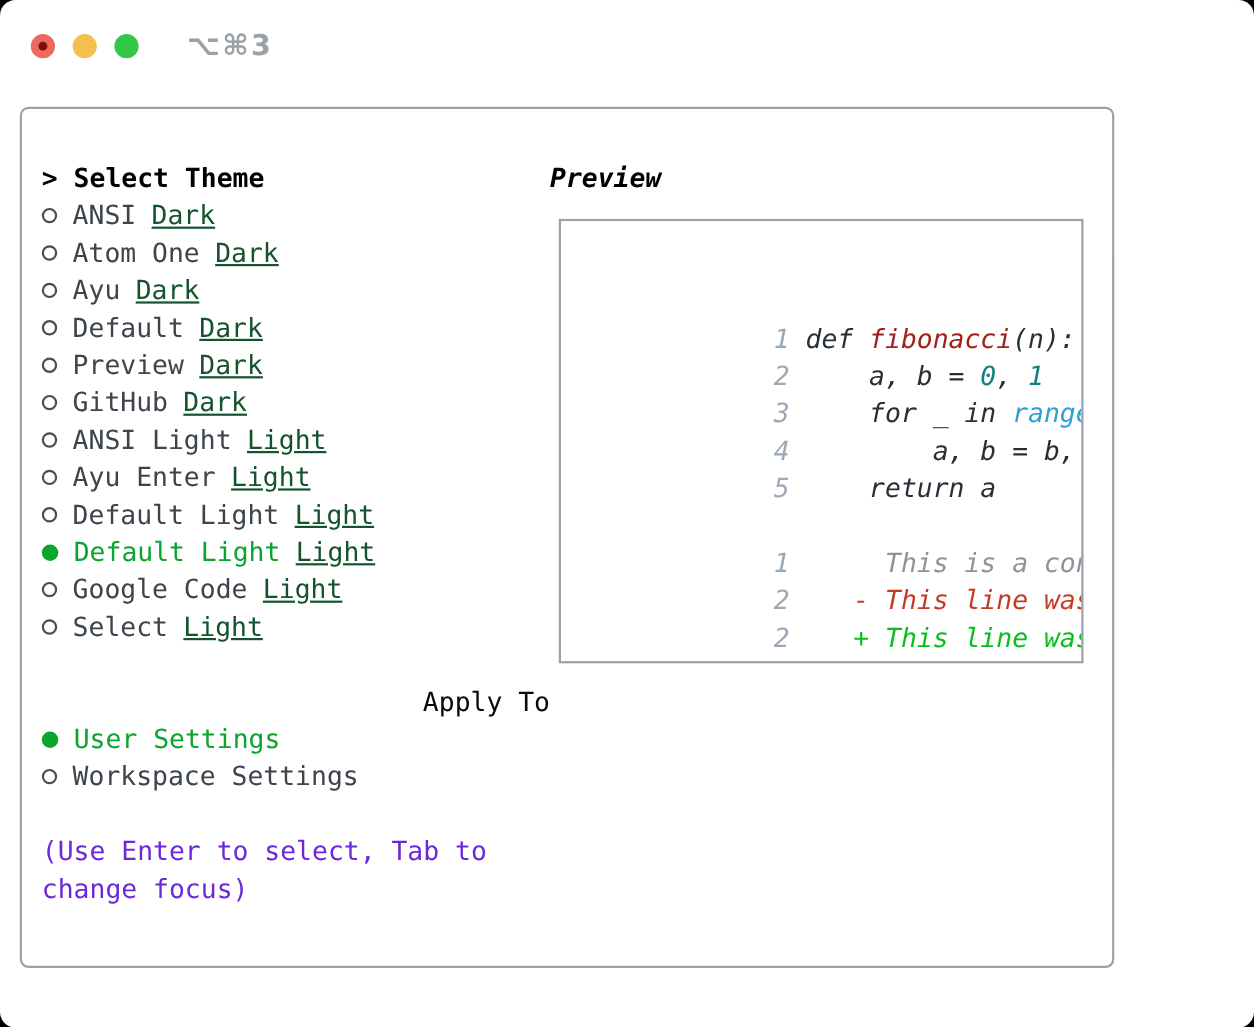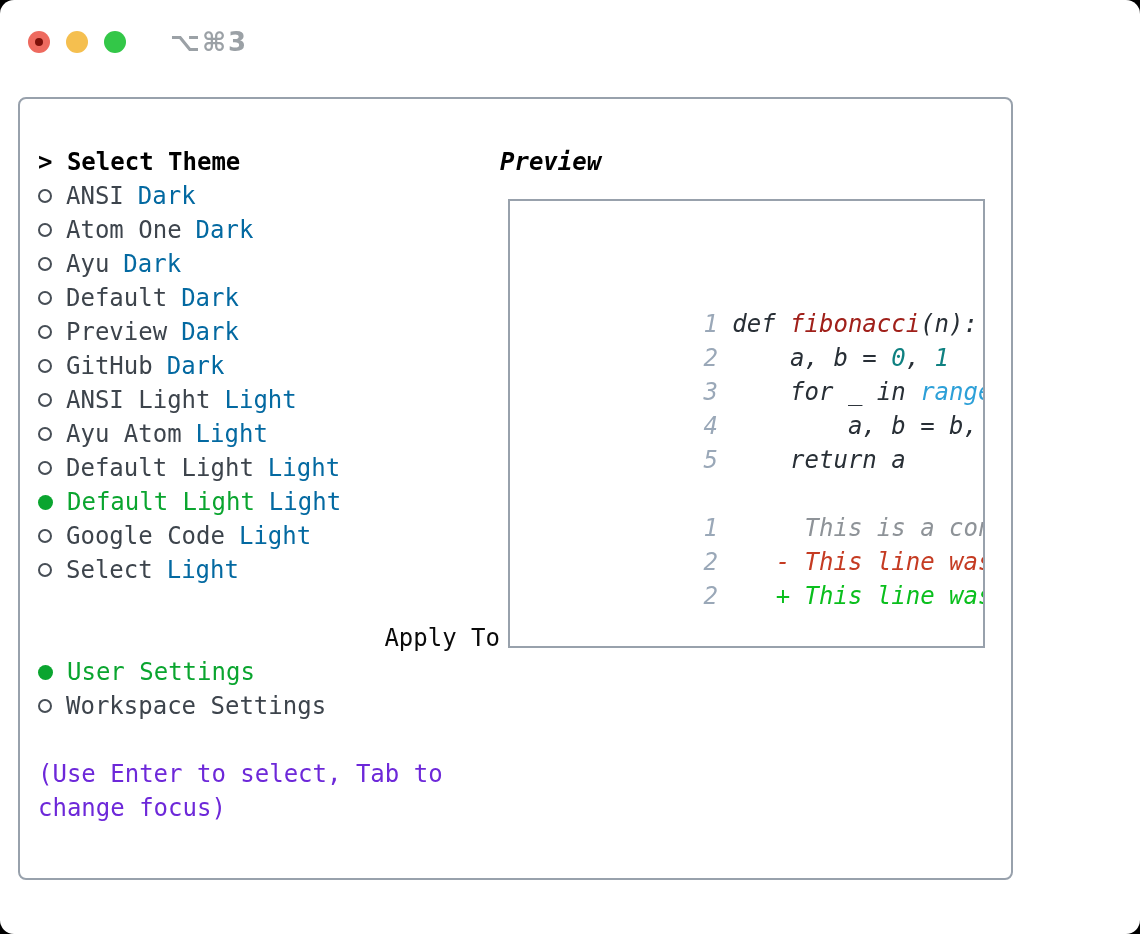--- a/index.html
+++ b/index.html
@@ -20,29 +20,29 @@
   .cols{display:flex;padding:46px 0 0 18px;}
   .leftcol{width:462px;flex:none;}
   .rightcol{flex:1;font-style:italic;}
   .row{height:34px;display:flex;align-items:center;white-space:pre;font-size:24px;line-height:34px;color:#3d444c;}
   .row .radio{width:14px;height:14px;border-radius:50%;border:2px solid #474e56;box-sizing:border-box;
               margin-right:14px;flex:none;}
   .row.selected .radio{border:none;background:#0aa52f;width:15px;height:15px;}
   .row.selected .optname{color:#0aa52f;}
   .hdr{font-weight:bold;color:#000;}
   .prefix{color:#000;font-weight:bold;}
-  .tag{color:#0369a1;margin-left:14px;}
+  .tag{color:#14532d;margin-left:14px;text-decoration:underline;}
   .indent{padding-left:28px;justify-content:flex-end;}
   .applyhdr{color:#0a0a0a;}
   .spacer{height:34px;}
   .hint{margin-top:0;width:432px;font-size:24px;line-height:34px;color:#6d28d9;white-space:normal;}
   
   .pvheader{height:34px;font-size:24px;line-height:34px;font-weight:bold;color:#000;white-space:pre;}
-  .pvbox{margin-top:20px;margin-left:8px;width:477px;height:449px;border:2px solid #98a1ac;
-         box-sizing:border-box;background:#fff;padding:72px 0 0 20px;overflow:hidden;}
+  .pvbox{margin-top:20px;margin-left:8px;width:477px;height:404px;border:2px solid #98a1ac;
+         box-sizing:border-box;background:#fff;padding:56px 0 0 20px;overflow:hidden;}
   .cline{height:34px;font-size:24px;line-height:34px;white-space:pre;}
   .ln{color:#9aa8b8;}
   .fg{color:#282f36;}
   .fn{color:#a0201a;}
   .num{color:#0f8181;}
   .bi{color:#2da0d8;}
   .ctx{color:#8e9398;}
   .del{color:#c53b22;}
   .add{color:#0abf1d;}
 </style>
@@ -83,21 +83,21 @@
         <div class="row">
           <span class="radio"></span><span class="optname">Preview</span><span class="tag">Dark</span>
         </div>
         <div class="row">
           <span class="radio"></span><span class="optname">GitHub</span><span class="tag">Dark</span>
         </div>
         <div class="row">
           <span class="radio"></span><span class="optname">ANSI Light</span><span class="tag">Light</span>
         </div>
         <div class="row">
-          <span class="radio"></span><span class="optname">Ayu Atom</span><span class="tag">Light</span>
+          <span class="radio"></span><span class="optname">Ayu Enter</span><span class="tag">Light</span>
         </div>
         <div class="row">
           <span class="radio"></span><span class="optname">Default Light</span><span class="tag">Light</span>
         </div>
         <div class="row selected">
           <span class="radio"></span><span class="optname">Default Light</span><span class="tag">Light</span>
         </div>
         <div class="row">
           <span class="radio"></span><span class="optname">Google Code</span><span class="tag">Light</span>
         </div>

